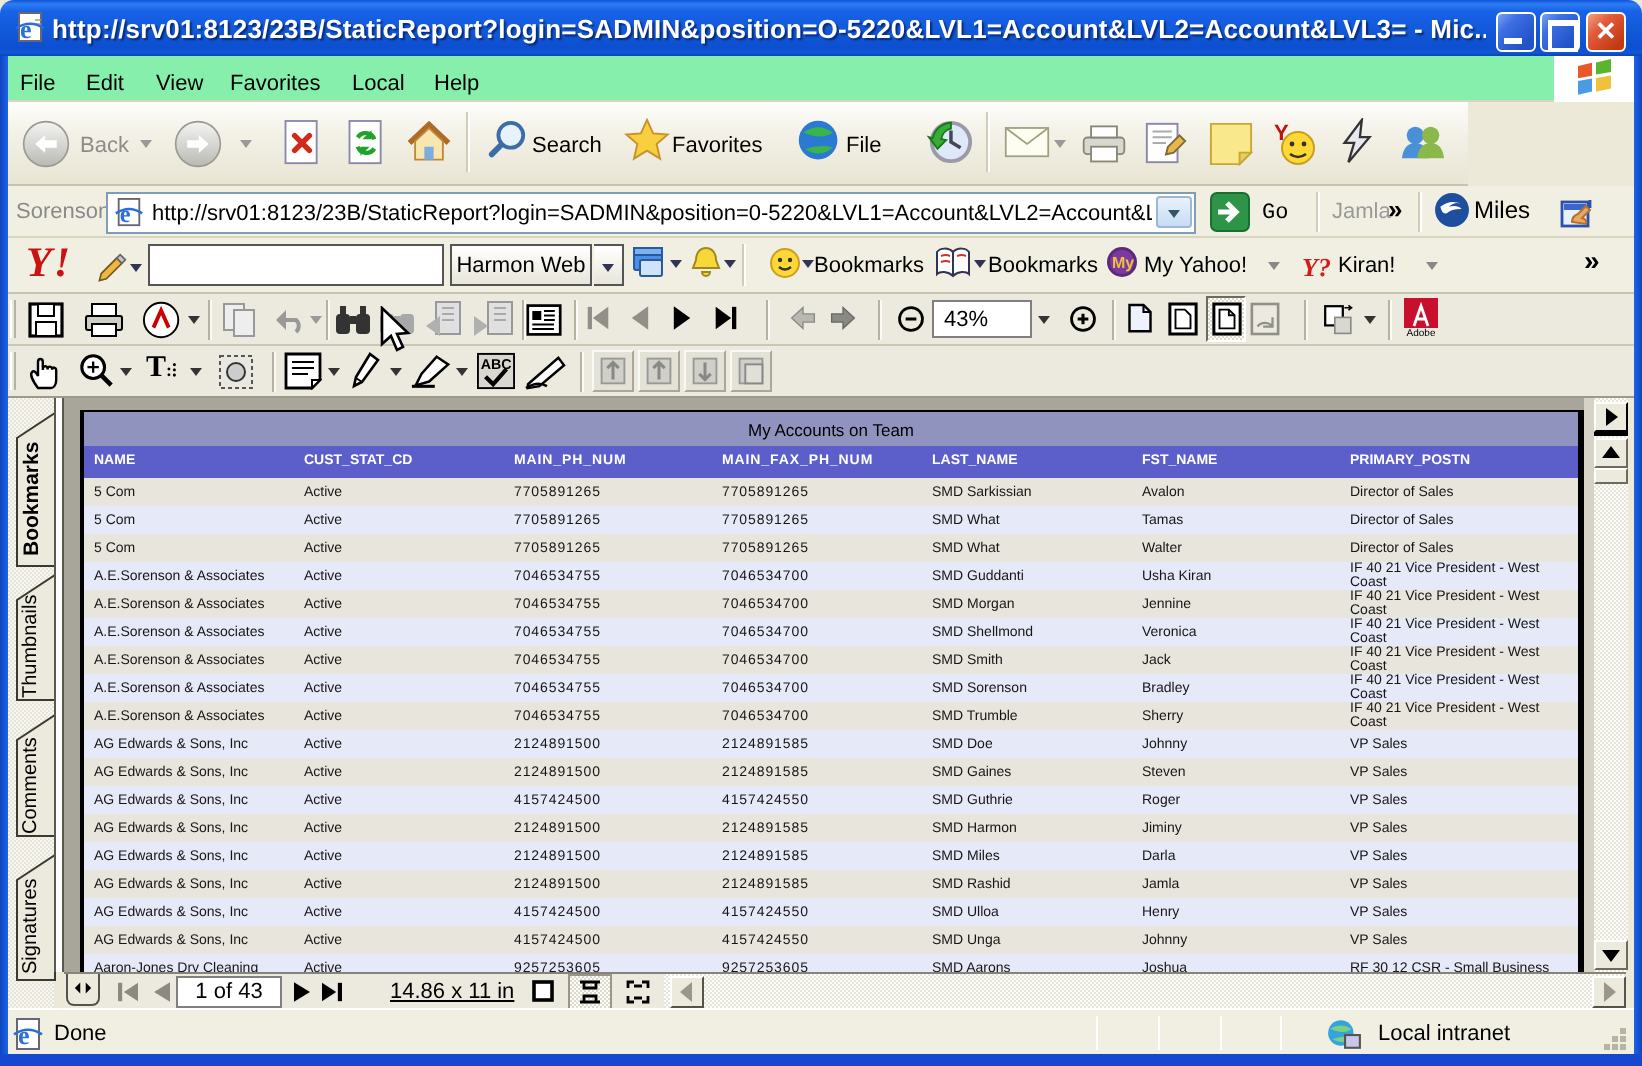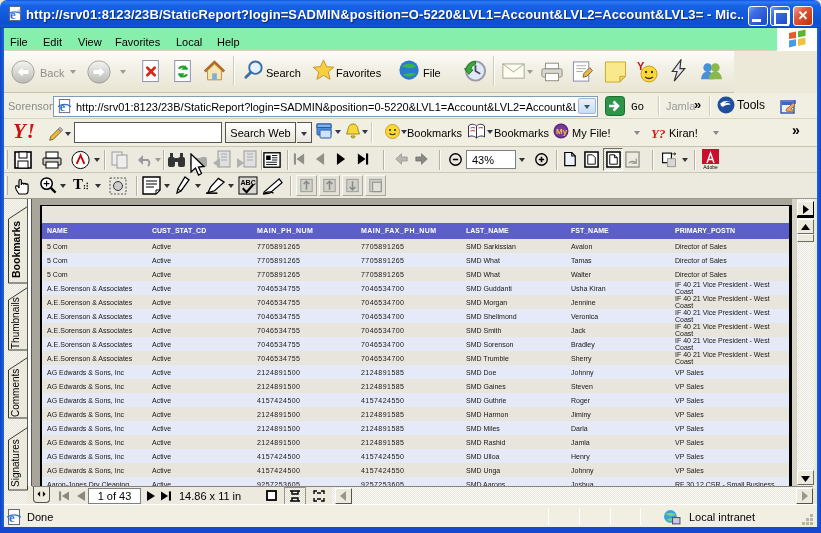--- a/index.html
+++ b/index.html
@@ -260,40 +260,40 @@
     </div>
     <div class="tsep" style="left:658px;top:3px;height:20px;"></div>
     <div class="links">Jamla</div>
     <div class="chev">»</div>
     <div class="tsep" style="left:709px;top:3px;height:20px;"></div>
     <div style="position:absolute;left:717px;top:3px;">
       <svg width="18" height="18" viewBox="0 0 17 17">
           <circle cx="8.5" cy="8.5" r="8" fill="#1e4f9e"></circle>
           <path d="M3 7 q5 -4 11 -1 q-4 -2 -7 1 q4 -1 6 1 q-5 0 -7 2 q-2 1 -3 -3z" fill="#fff"></path>
         </svg>
-      <span style="position:absolute;left:20px;top:2px;width:50px;font-size:12px;">Tools</span>
+      <span style="position:absolute;left:20px;top:2px;width:50px;font-size:12px;">Miles</span>
     </div>
     <div style="position:absolute;left:780px;top:5px;">
       <svg width="17" height="16" viewBox="0 0 17 16">
           <rect x="1" y="3" width="13" height="12" fill="#e8f0fa" stroke="#2a50b0" stroke-width="1.4"></rect>
           <rect x="2" y="4" width="11" height="3" fill="#3a66c8"></rect>
           <path d="M6 13 q0 -3 3 -4 l4 -4 l2 2 l-4 4 q3 1 2 3z" fill="#e8a860" stroke="#b07030"></path>
           <path d="M15 2 v4" stroke="#2a50b0" stroke-width="1.4"></path>
         </svg>
     </div>
   </div>
 
   <div class="ybar" id="ybar">
     <div style="position:absolute;left:13px;top:0px;font-size:21px;font-weight:bold;color:#cc1111;font-style:italic;font-family:'Liberation Serif',serif;letter-spacing:1px;">Y!</div>
     <div style="position:absolute;left:48px;top:5px;"><svg width="19" height="17" viewBox="0 0 22 18">
           <path d="M3 14 l9 -9 l3 3 l-9 9 l-4 1 z" fill="#f0b73c" stroke="#6a5a22"></path>
           <path d="M12 5 l2 -2 l3 3 l-2 2 z" fill="#c8c8c8" stroke="#666"></path>
         </svg><div class="dd" style="left:17px;top:8px;border-top-color:#335;"></div></div>
     <div class="ybox"></div>
-    <div class="ysearchbtn">Search Web</div>
+    <div class="ysearchbtn">Harmon Web</div>
     <div class="ydrop">
         <div class="dd" style="left:4px;top:9px;border-top-color:#335;"></div>
       </div>
     <div style="position:absolute;left:316px;top:4px;"><svg width="18" height="16" viewBox="0 0 18 16">
           <rect x="1" y="1" width="14" height="11" rx="1" fill="#4a90e4" stroke="#2a5a9e"></rect>
           <rect x="1" y="1" width="14" height="3.5" fill="#7ab2f2" stroke="#2a5a9e"></rect>
           <rect x="4" y="7" width="11" height="8" rx="1" fill="#cfe2fa" stroke="#2a5a9e"></rect>
         </svg><div class="dd" style="left:19px;top:7px;border-top-color:#335;"></div></div>
     <div style="position:absolute;left:345px;top:4px;"><svg width="16" height="16" viewBox="0 0 16 16">
           <path d="M8 1 c3 0 5 2.5 5 6 l1.5 4 h-13 L3 7 c0 -3.5 2 -6 5 -6z" fill="#f8d838" stroke="#a08820"></path>
@@ -311,21 +311,21 @@
           <path d="M9.5 3 C7 0.5 3 1 1.5 3 v11 C3 12.5 7 12.5 9.5 15 C12 12.5 16 12.5 17.5 14 v-11 C16 1 12 0.5 9.5 3z" fill="#fff" stroke="#335"></path>
           <path d="M9.5 3 v12" stroke="#335"></path>
           <path d="M3.5 5 q2.5 -1 4.5 0 M3.5 8 q2.5 -1 4.5 0 M11.5 5 q2.5 -1 4.5 0" stroke="#c33" fill="none"></path>
         </svg><div class="dd" style="left:20px;top:7px;border-top-color:#335;"></div></div>
     <span style="position:absolute;left:494px;top:8px;">Bookmarks</span>
     <div style="position:absolute;left:553px;top:4px;"><svg width="16" height="16" viewBox="0 0 16 16">
           <circle cx="8" cy="8" r="7.5" fill="#5c2a7a"></circle>
           <circle cx="8" cy="8" r="6" fill="#7a3aa0"></circle>
           <text x="3" y="11" font-size="8" font-weight="bold" fill="#f0c23c" font-family="Liberation Sans">My</text>
         </svg></div>
-    <span style="position:absolute;left:572px;top:8px;">My File!</span>
+    <span style="position:absolute;left:572px;top:8px;">My Yahoo!</span>
     <div class="dd" style="left:634px;top:12px;border-top-color:#888;"></div>
     <div style="position:absolute;left:651px;top:7px;font-size:13px;font-weight:bold;color:#d21c1c;font-style:italic;font-family:'Liberation Serif',serif;">Y?</div>
     <span style="position:absolute;left:669px;top:8px;">Kiran!</span>
     <div class="dd" style="left:713px;top:12px;border-top-color:#888;"></div>
     <span style="position:absolute;left:792px;top:3px;font-weight:bold;font-size:14px;">»</span>
   </div>
 
   <div class="acro1" id="acro1">
       <div class="abs" style="left:5px;top:3px;width:3px;height:19px;border-left:1px solid #fff;border-right:1px solid #b5b2a2;"></div>
       <svg class="abs" style="left:14px;top:4px" width="18" height="18" viewBox="0 0 18 18">
@@ -522,20 +522,21 @@
       <div class="abs" style="left:3px;top:158px;width:21px;height:62px;"><svg width="21" height="62" viewBox="0 0 21 62">
           <path d="M20.5 0.5 V61 H1.5 V13 Z" fill="#ece9dd" stroke="#3a3a33" stroke-width="1"></path>
         </svg><div style="position:absolute;left:3px;top:11px;width:15px;height:49px;writing-mode:vertical-rl;transform:rotate(180deg);text-align:center;font-size:10px;">Comments</div></div>
       <div class="abs" style="left:3px;top:228px;width:21px;height:64px;"><svg width="21" height="64" viewBox="0 0 21 64">
           <path d="M20.5 0.5 V63 H1.5 V13 Z" fill="#ece9dd" stroke="#3a3a33" stroke-width="1"></path>
         </svg><div style="position:absolute;left:3px;top:11px;width:15px;height:51px;writing-mode:vertical-rl;transform:rotate(180deg);text-align:center;font-size:10px;">Signatures</div></div>
     </div>
   <div class="splitter"></div>
   <div class="pane">
     <div class="page" id="pdfpage">
+        <div class="ttitle">My Accounts on Team</div>
         <div class="thead">
           <span class="c0">NAME</span>
           <span class="c1">CUST_STAT_CD</span>
           <span class="c2">MAIN_PH_NUM</span>
           <span class="c3">MAIN_FAX_PH_NUM</span>
           <span class="c4">LAST_NAME</span>
           <span class="c5">FST_NAME</span>
           <span class="c6">PRIMARY_POSTN</span>
         </div>
         <div class="trow odd" style="top:33px">
@@ -731,21 +732,21 @@
         <path d="M9 0 v11 L0 5.5z" fill="#8a8a82"></path>
       </svg>
       <div class="abs" style="left:56px;top:1px;width:53px;height:16px;background:#fff;border:1px solid #808080;font-size:11px;text-align:center;padding-top:1px;">1 of 43</div>
       <svg class="abs" style="left:115px;top:4px" width="8" height="10" viewBox="0 0 9 11">
         <path d="M0 0 v11 L9 5.5z" fill="#000"></path>
       </svg>
       <svg class="abs" style="left:129px;top:4px" width="10" height="10" viewBox="0 0 12 11">
         <rect x="9.5" y="0" width="2.5" height="11" fill="#000"></rect>
         <path d="M0 0 v11 L8.5 5.5z" fill="#000"></path>
       </svg>
-      <div class="abs" style="left:147px;top:3px;font-size:11px;">14.86 x 11 in</div>
+      <div class="abs" style="left:163px;top:3px;font-size:11px;text-decoration:underline;">14.86 x 11 in</div>
       <svg class="abs" style="left:234px;top:3px" width="11" height="11" viewBox="0 0 11 11">
         <rect x="1" y="1" width="9" height="9" fill="#fff" stroke="#000" stroke-width="1.8"></rect>
       </svg>
       <div class="abs" style="left:252px;top:0px;width:22px;height:18px;background:repeating-conic-gradient(#fdfdfb 0% 25%, #dddacb 0% 50%) 0 0/2px 2px;border:1px solid #999689;"></div>
       <svg class="abs" style="left:257px;top:3px" width="12" height="12" viewBox="0 0 12 12">
         <path d="M1 1 h10 M1 11 h10 M3 1 v3 h6 v-3 M3 11 v-3 h6 v3" stroke="#000" stroke-width="1.4" fill="none"></path>
       </svg>
       <svg class="abs" style="left:281px;top:3px" width="12" height="12" viewBox="0 0 12 12">
         <path d="M1 4 v-3 h3 M8 1 h3 v3 M1 8 v3 h3 M8 11 h3 v-3 M4 3 h4 M4 9 h4" stroke="#000" stroke-width="1.4" fill="none"></path>
       </svg>

